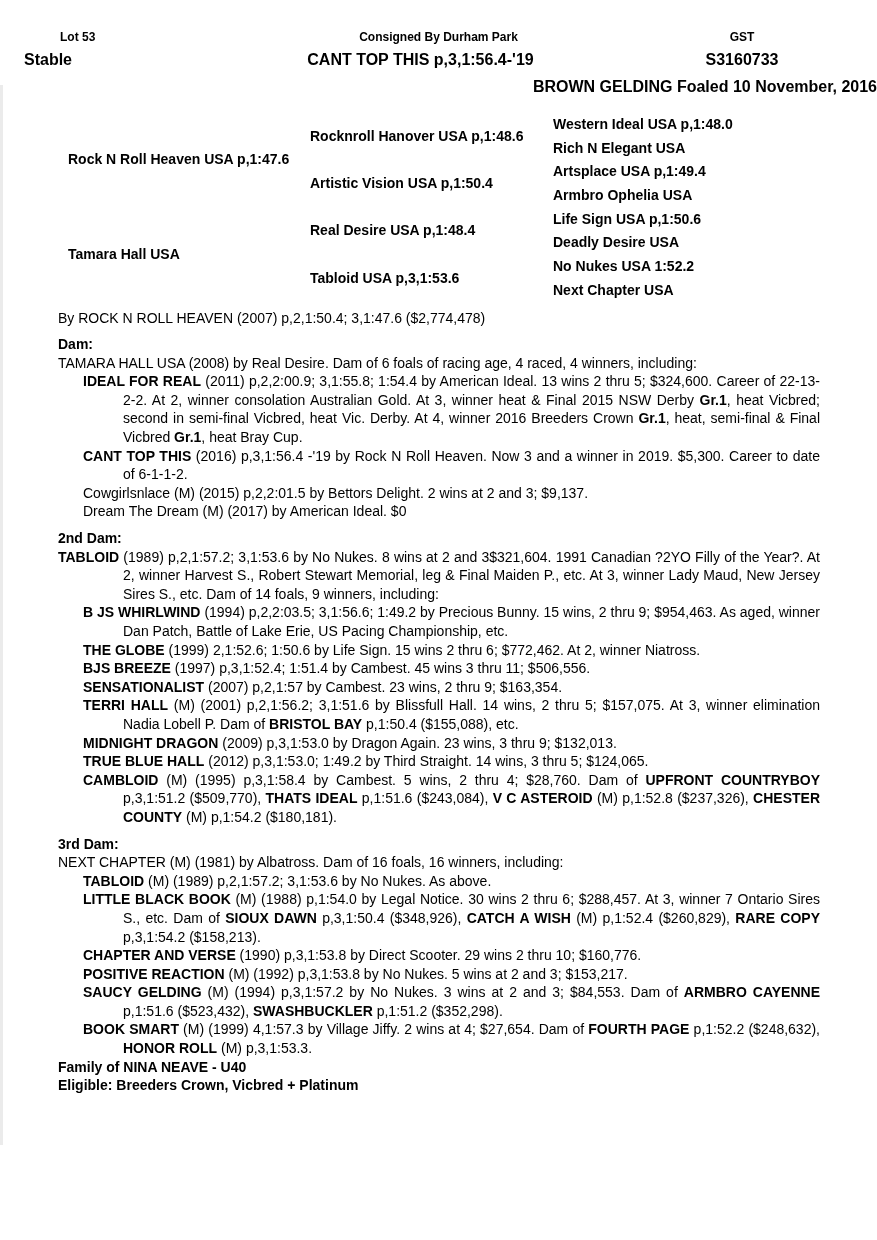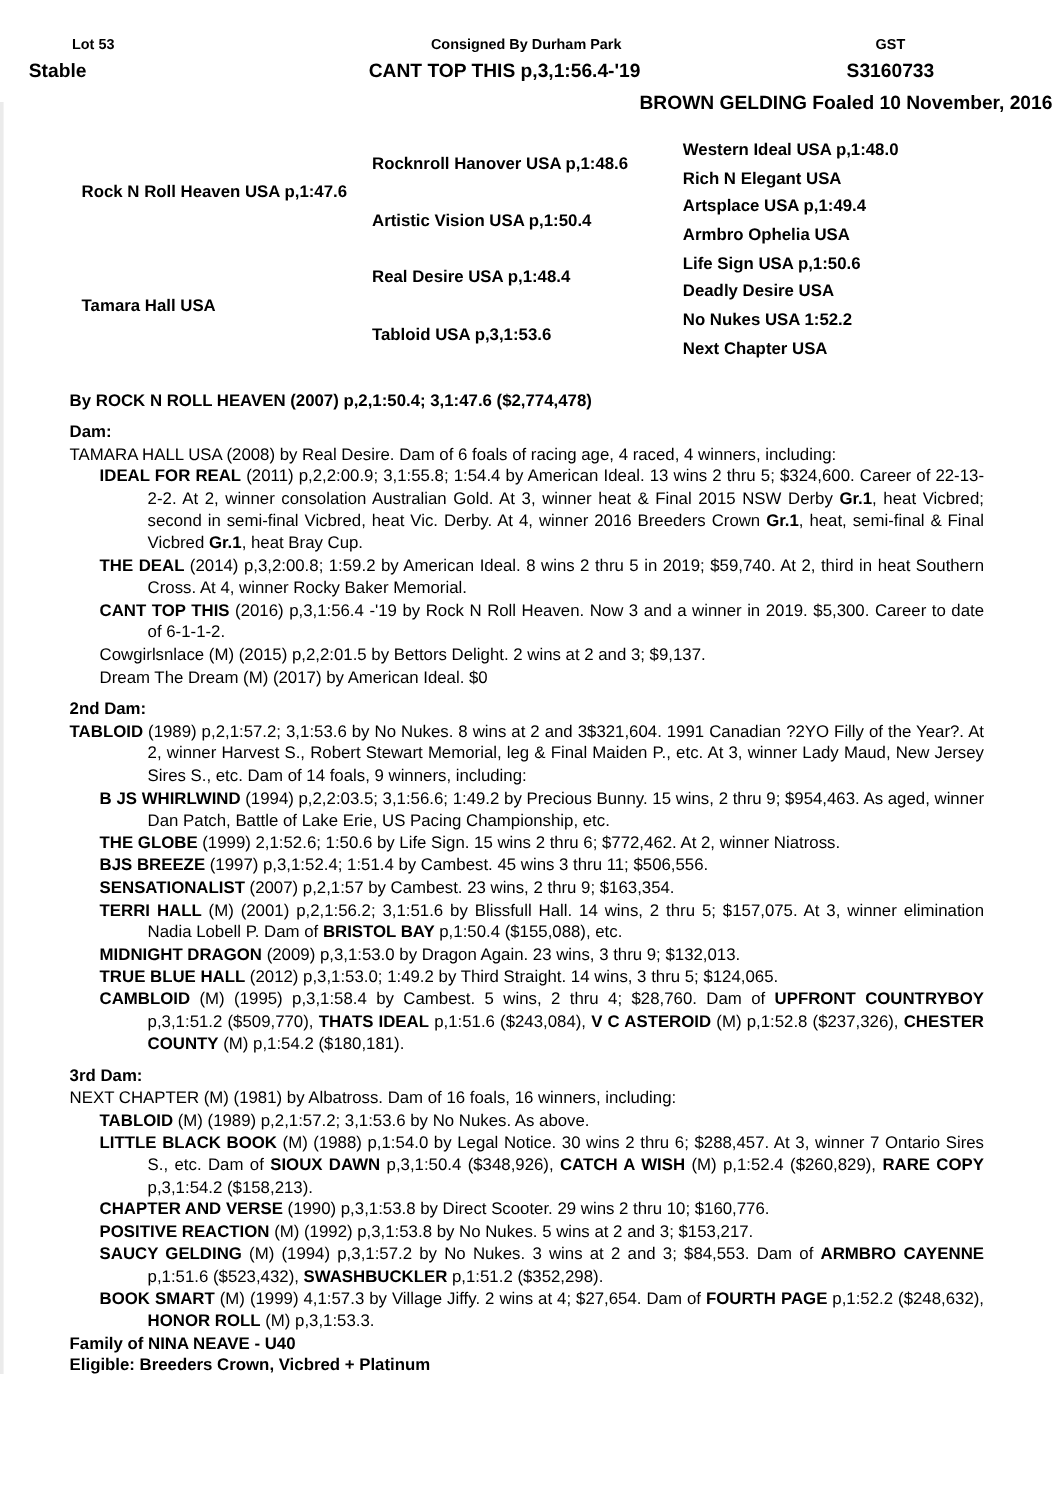--- a/index.html
+++ b/index.html
@@ -21,27 +21,27 @@
   .ped{
     margin:16px 57px 0 68px;
     display:grid;
     grid-template-columns:242px 243px 1fr;
     grid-template-rows:repeat(8,23.7px);
     font-weight:bold;font-size:14px;
   }
   .ped div{align-self:center;white-space:nowrap;}
   .ped .c1{grid-column:1;}
   .ped .c2{grid-column:2;}
-  .ped .c3{grid-column:3;margin-left:16px;}
+  .ped .c3{grid-column:3;}
   .ped .s1{grid-row:1/5;} .ped .s2{grid-row:5/9;}
   .ped .p1{grid-row:1/3;} .ped .p2{grid-row:3/5;} .ped .p3{grid-row:5/7;} .ped .p4{grid-row:7/9;}
   .ped .g1{grid-row:1;} .ped .g2{grid-row:2;} .ped .g3{grid-row:3;} .ped .g4{grid-row:4;}
   .ped .g5{grid-row:5;} .ped .g6{grid-row:6;} .ped .g7{grid-row:7;} .ped .g8{grid-row:8;}
   
-  .sire-line{margin:22px 57px 0 58px;font-weight:bold;line-height:18.6px;}
+  .sire-line{margin:7px 57px 0 58px;font-weight:normal;line-height:18.6px;}
   .notes{margin:0 57px 0 58px;line-height:18.6px;}
   .sec-heading{font-weight:bold;margin-top:8px;}
   .para{text-align:justify;padding-left:65px;text-indent:-65px;}
   .para.lvl1{text-indent:-40px;}
   .foot-line{font-weight:bold;}
   b{font-weight:bold;}
 </style>
 </head>
 <body>
 
@@ -77,21 +77,20 @@
   <div class="c3 g7">No Nukes USA 1:52.2</div>
   <div class="c3 g8">Next Chapter USA</div>
 </div>
 
 <div class="sire-line">By ROCK N ROLL HEAVEN (2007) p,2,1:50.4; 3,1:47.6 ($2,774,478)</div>
 
 <div class="notes">
     <div class="sec-heading">Dam:</div>
     <div class="para lvl0">TAMARA HALL USA (2008) by Real Desire. Dam of 6 foals of racing age, 4 raced, 4 winners, including:</div>
     <div class="para lvl1"><b>IDEAL FOR REAL</b> (2011) p,2,2:00.9; 3,1:55.8; 1:54.4 by American Ideal. 13 wins 2 thru 5; $324,600. Career of 22-13-2-2. At 2, winner consolation Australian Gold. At 3, winner heat &amp; Final 2015 NSW Derby <b>Gr.1</b>, heat Vicbred; second in semi-final Vicbred, heat Vic. Derby. At 4, winner 2016 Breeders Crown <b>Gr.1</b>, heat, semi-final &amp; Final Vicbred <b>Gr.1</b>, heat Bray Cup.</div>
-    <div class="para lvl1"><b>THE DEAL</b> (2014) p,3,2:00.8; 1:59.2 by American Ideal. 8 wins 2 thru 5 in 2019; $59,740. At 2, third in heat Southern Cross. At 4, winner Rocky Baker Memorial.</div>
     <div class="para lvl1"><b>CANT TOP THIS</b> (2016) p,3,1:56.4 -'19 by Rock N Roll Heaven. Now 3 and a winner in 2019. $5,300. Career to date of 6-1-1-2.</div>
     <div class="para lvl1">Cowgirlsnlace (M) (2015) p,2,2:01.5 by Bettors Delight. 2 wins at 2 and 3; $9,137.</div>
     <div class="para lvl1">Dream The Dream (M) (2017) by American Ideal. $0</div>
     <div class="sec-heading">2nd Dam:</div>
     <div class="para lvl0"><b>TABLOID</b> (1989) p,2,1:57.2; 3,1:53.6 by No Nukes. 8 wins at 2 and 3$321,604. 1991 Canadian ?2YO Filly of the Year?. At 2, winner Harvest S., Robert Stewart Memorial, leg &amp; Final Maiden P., etc. At 3, winner Lady Maud, New Jersey Sires S., etc. Dam of 14 foals, 9 winners, including:</div>
     <div class="para lvl1"><b>B JS WHIRLWIND</b> (1994) p,2,2:03.5; 3,1:56.6; 1:49.2 by Precious Bunny. 15 wins, 2 thru 9; $954,463. As aged, winner Dan Patch, Battle of Lake Erie, US Pacing Championship, etc.</div>
     <div class="para lvl1"><b>THE GLOBE</b> (1999) 2,1:52.6; 1:50.6 by Life Sign. 15 wins 2 thru 6; $772,462. At 2, winner Niatross.</div>
     <div class="para lvl1"><b>BJS BREEZE</b> (1997) p,3,1:52.4; 1:51.4 by Cambest. 45 wins 3 thru 11; $506,556.</div>
     <div class="para lvl1"><b>SENSATIONALIST</b> (2007) p,2,1:57 by Cambest. 23 wins, 2 thru 9; $163,354.</div>
     <div class="para lvl1"><b>TERRI HALL</b> (M) (2001) p,2,1:56.2; 3,1:51.6 by Blissfull Hall. 14 wins, 2 thru 5; $157,075. At 3, winner elimination Nadia Lobell P. Dam of <b>BRISTOL BAY</b> p,1:50.4 ($155,088), etc.</div>

